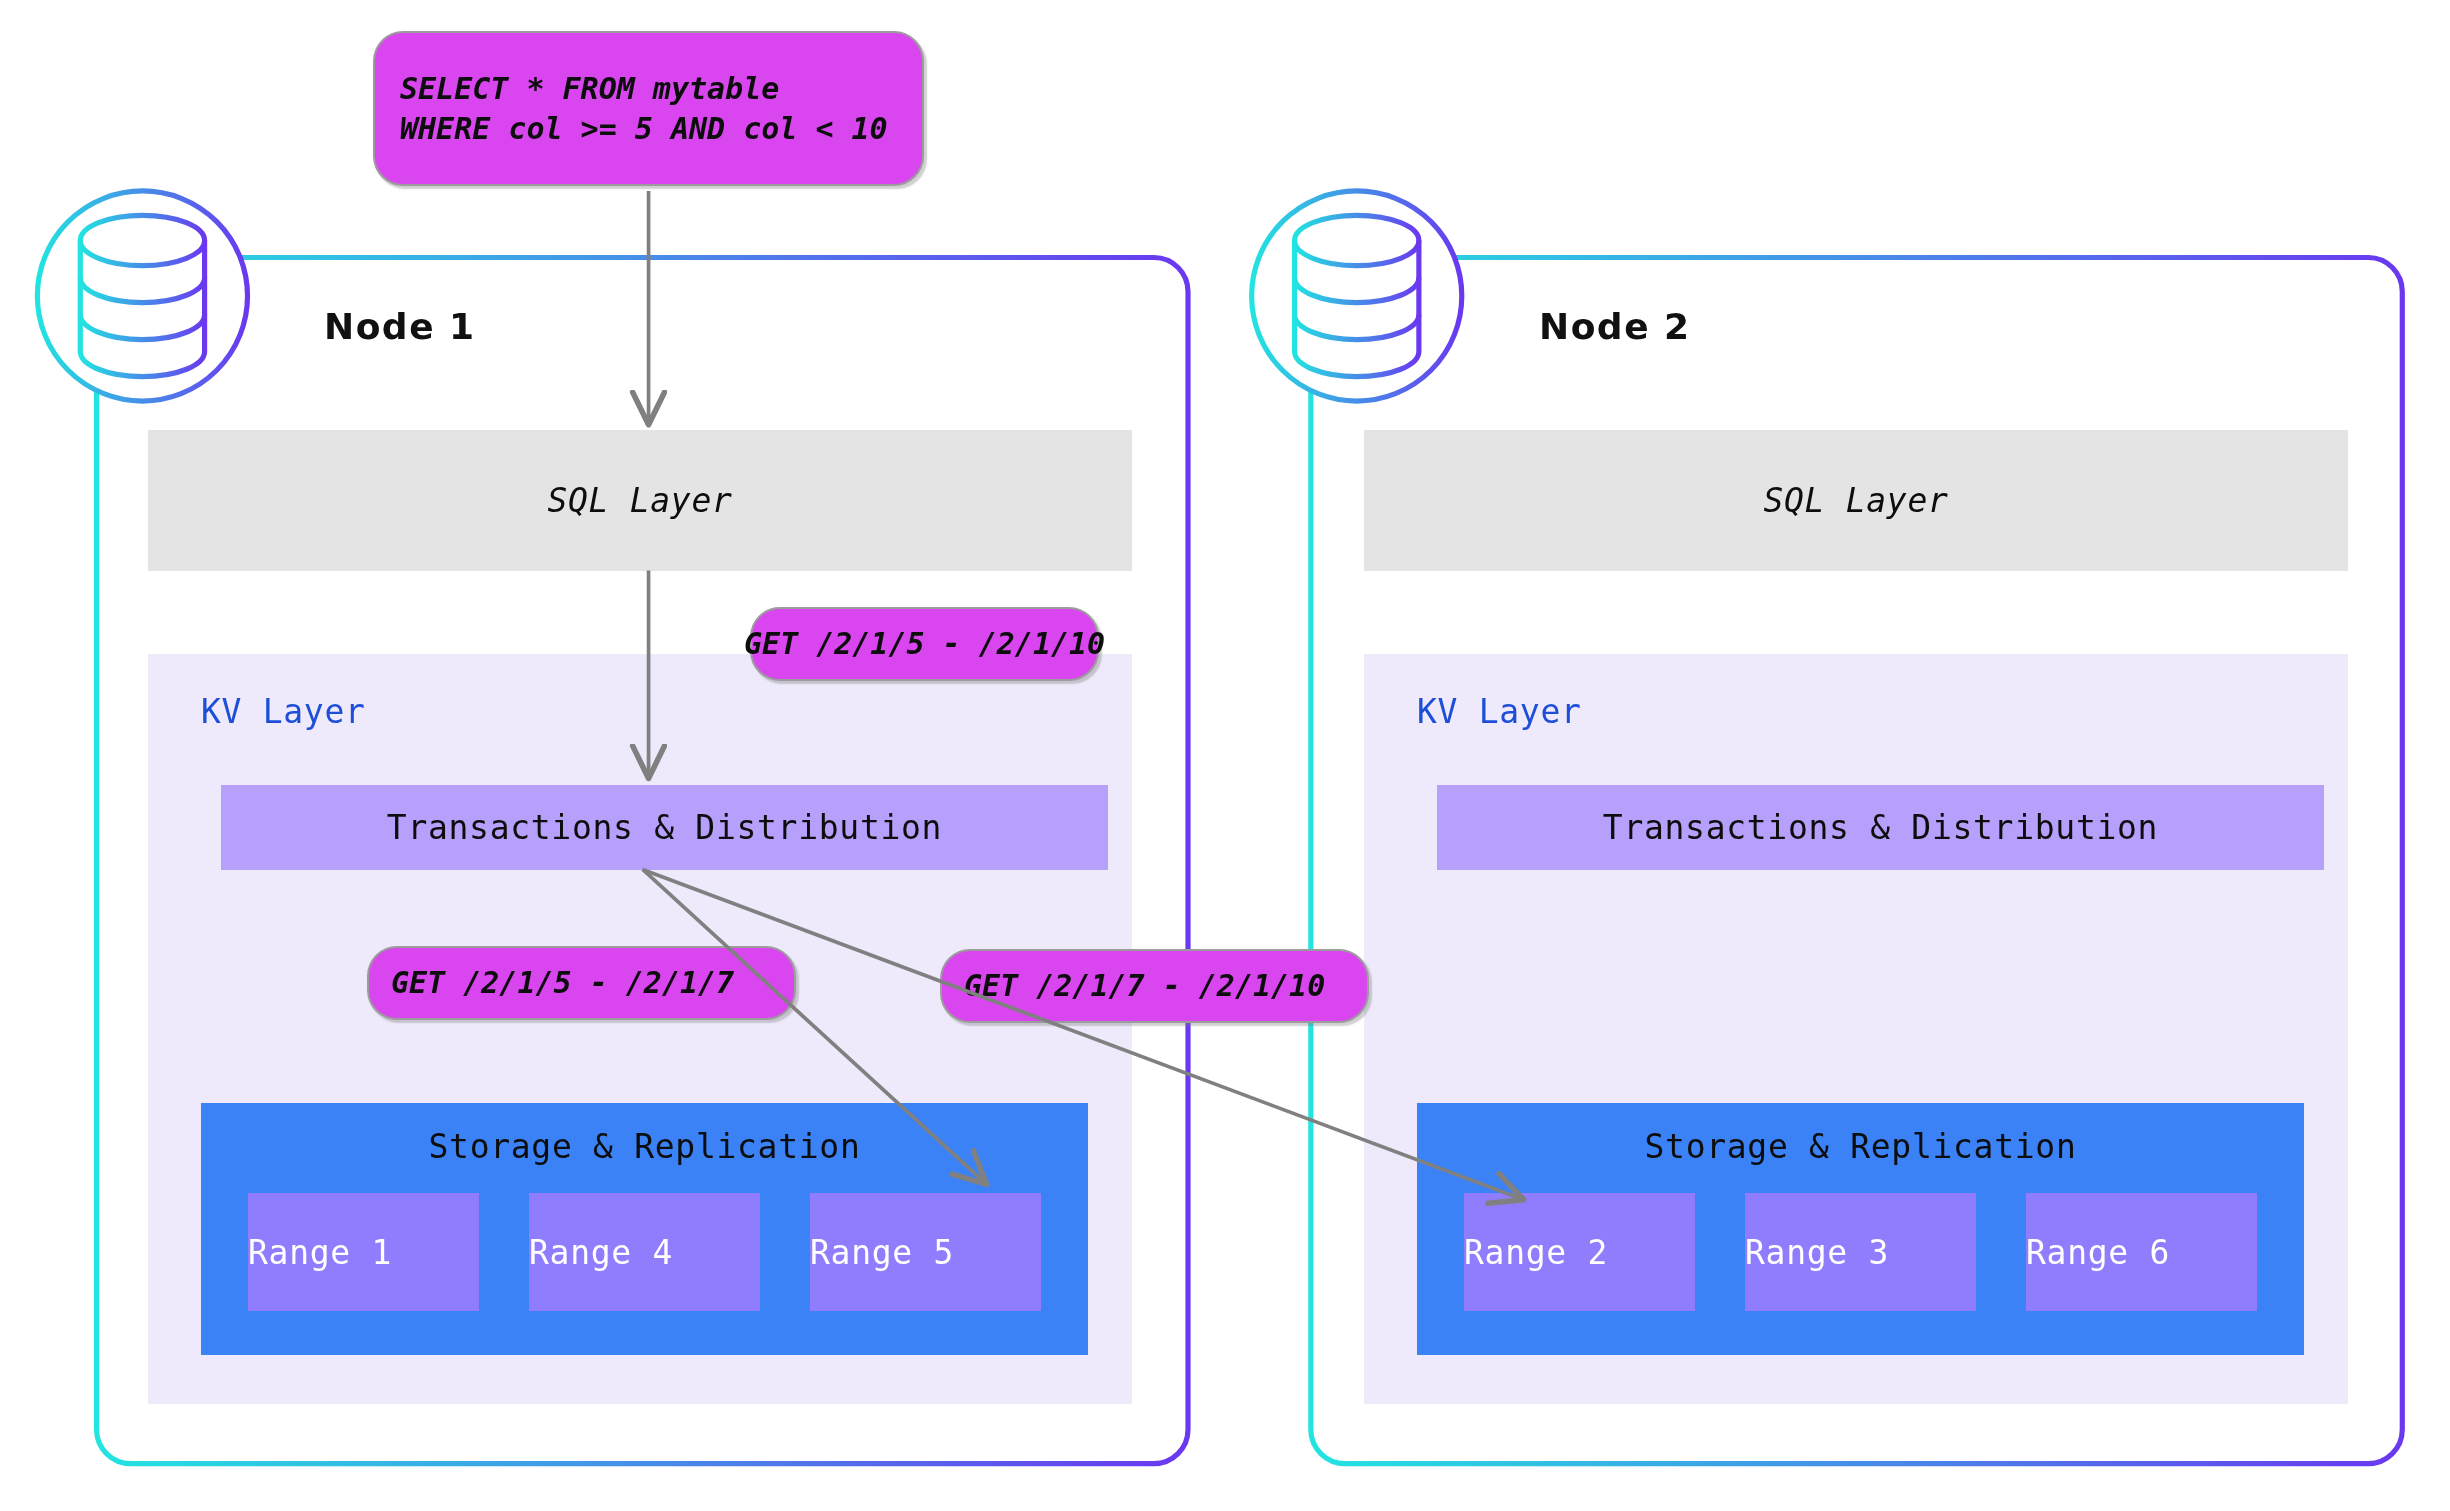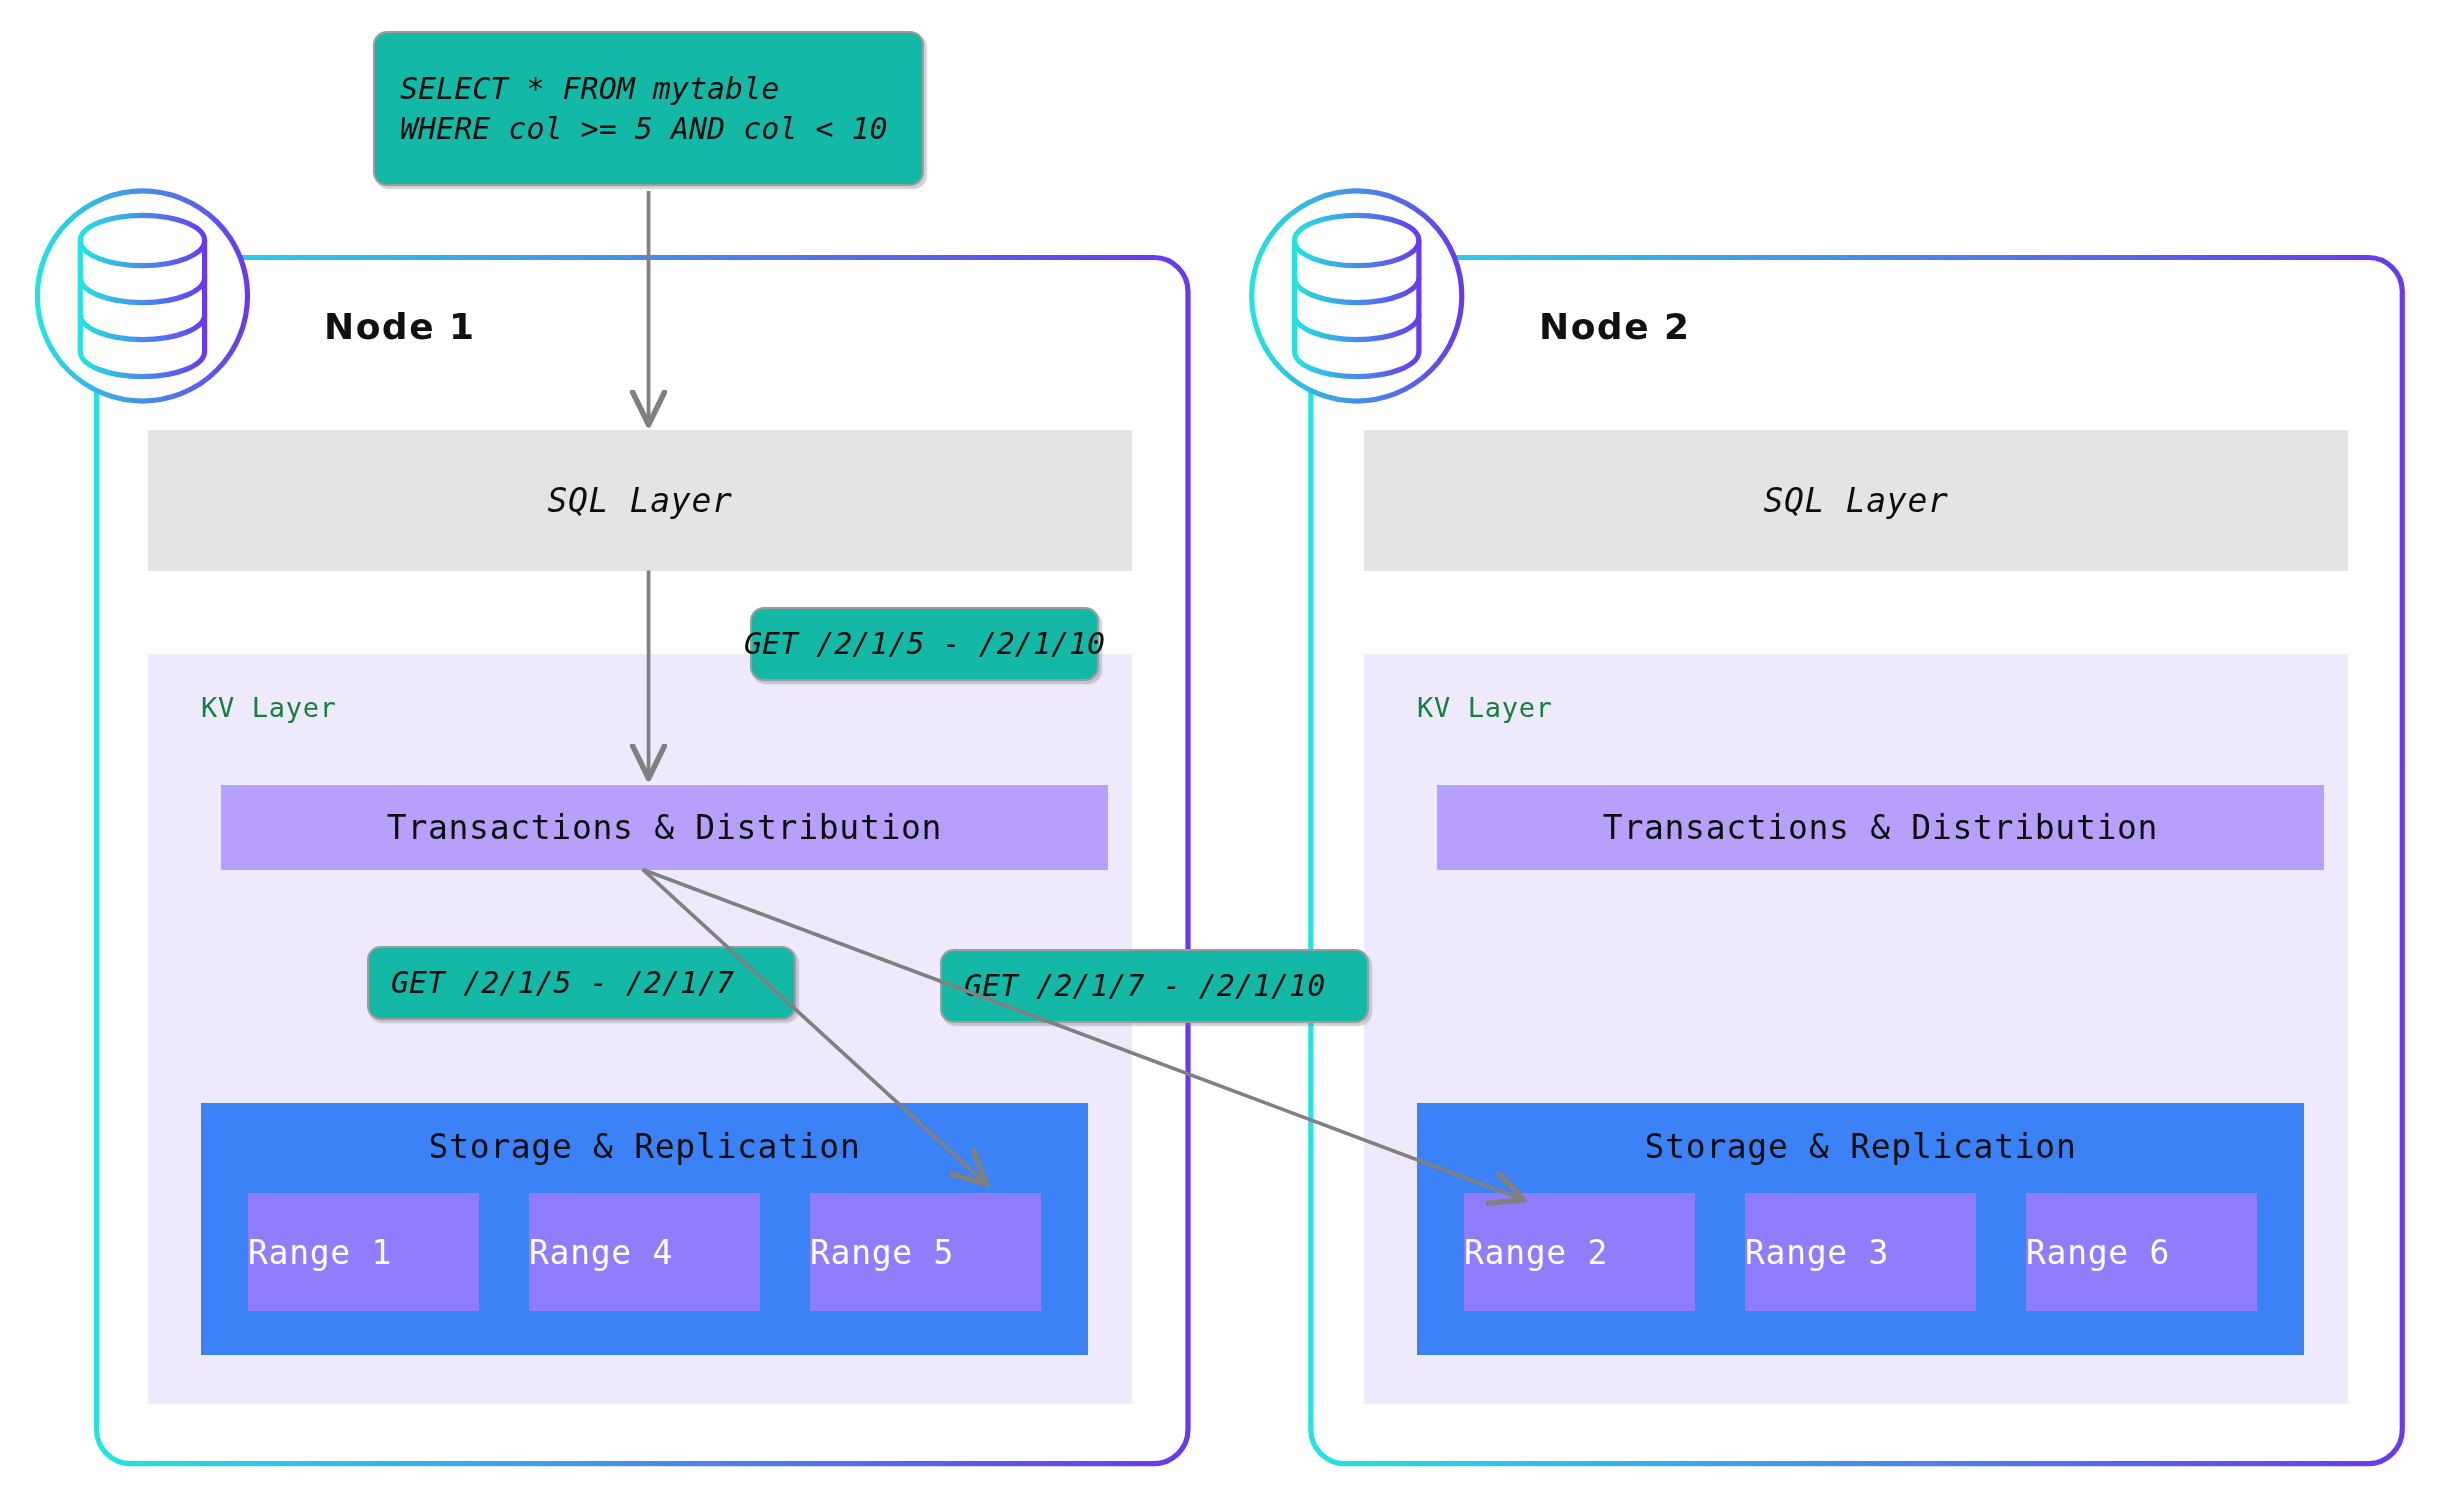--- a/index.html
+++ b/index.html
@@ -57,22 +57,22 @@
 
   
   .kv-layer {
     position: absolute;
     background: #eeeafc;
     z-index: 6;
   }
   .kv-layer-label {
     position: absolute;
     left: 53px; top: 38px;
-    font-size: 27px;
-    color: #15803d;
+    font-size: 33px;
+    color: #1d4ed8;
     letter-spacing: 0.7px;
     white-space: nowrap;
   }
 
   
   .txn-bar {
     position: absolute;
     background: #b6a0fb;
     display: flex;
     align-items: center;
@@ -121,30 +121,31 @@
   .range-label {
     font-size: 33px;
     color: #ffffff;
     letter-spacing: 0.7px;
     white-space: nowrap;
   }
 
   
   .bubble {
     position: absolute;
-    background: #14b8a6;
+    background: #d946ef;
     border: 2.2px solid #9c9c9c;
-    border-radius: 14px;
+    border-radius: 30px;
     box-shadow: 2.2px 3px 1.5px rgba(120,120,120,0.35);
     z-index: 30;
     display: flex;
     flex-direction: column;
     align-items: flex-start;
     justify-content: center;
     box-sizing: border-box;
+    font-weight: bold;
   }
   .bubble-line {
     font-style: italic;
     font-size: 30px;
     color: #0d0d0d;
     white-space: pre;
     line-height: 1.32;
   }
   .bubble.query { padding: 19px 25px; }
   .bubble.callout { padding: 13.3px 22px; }

